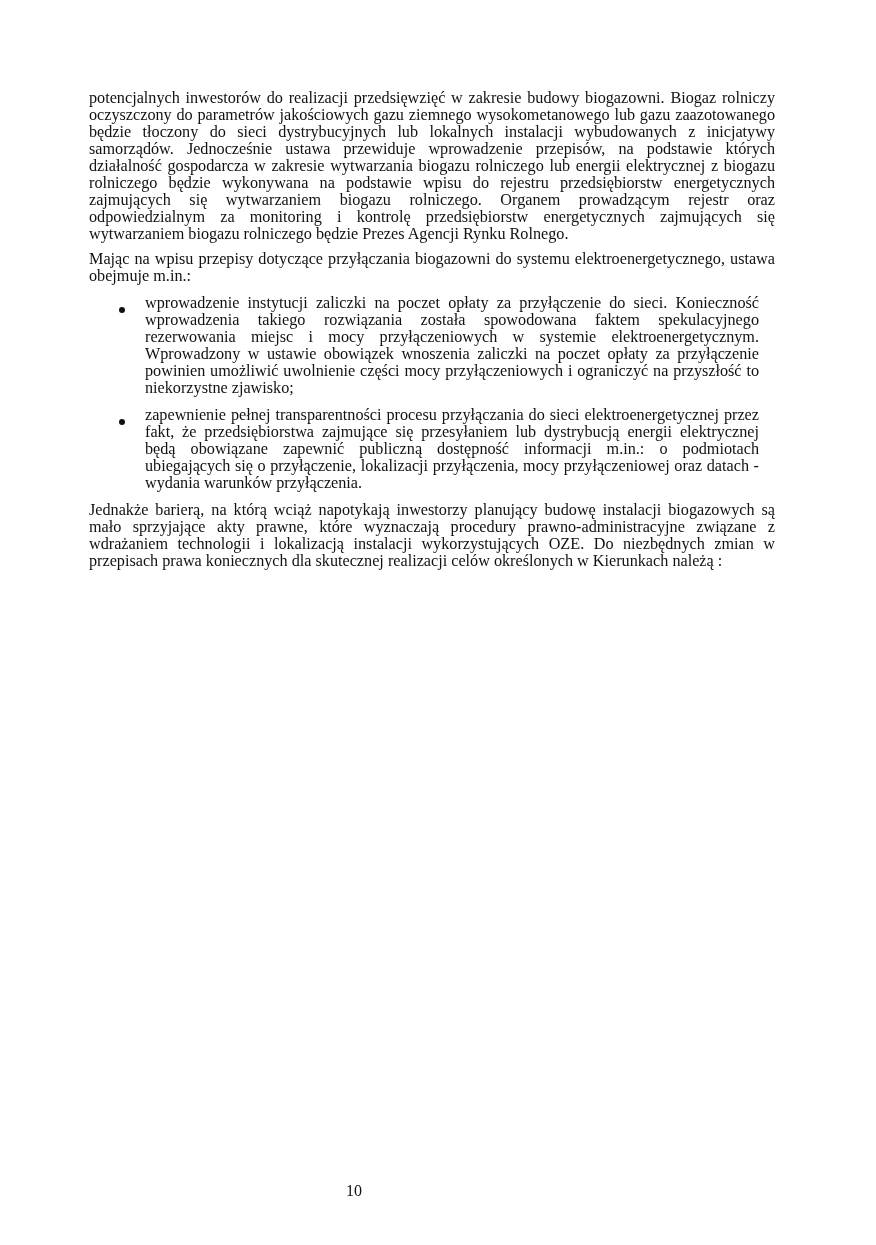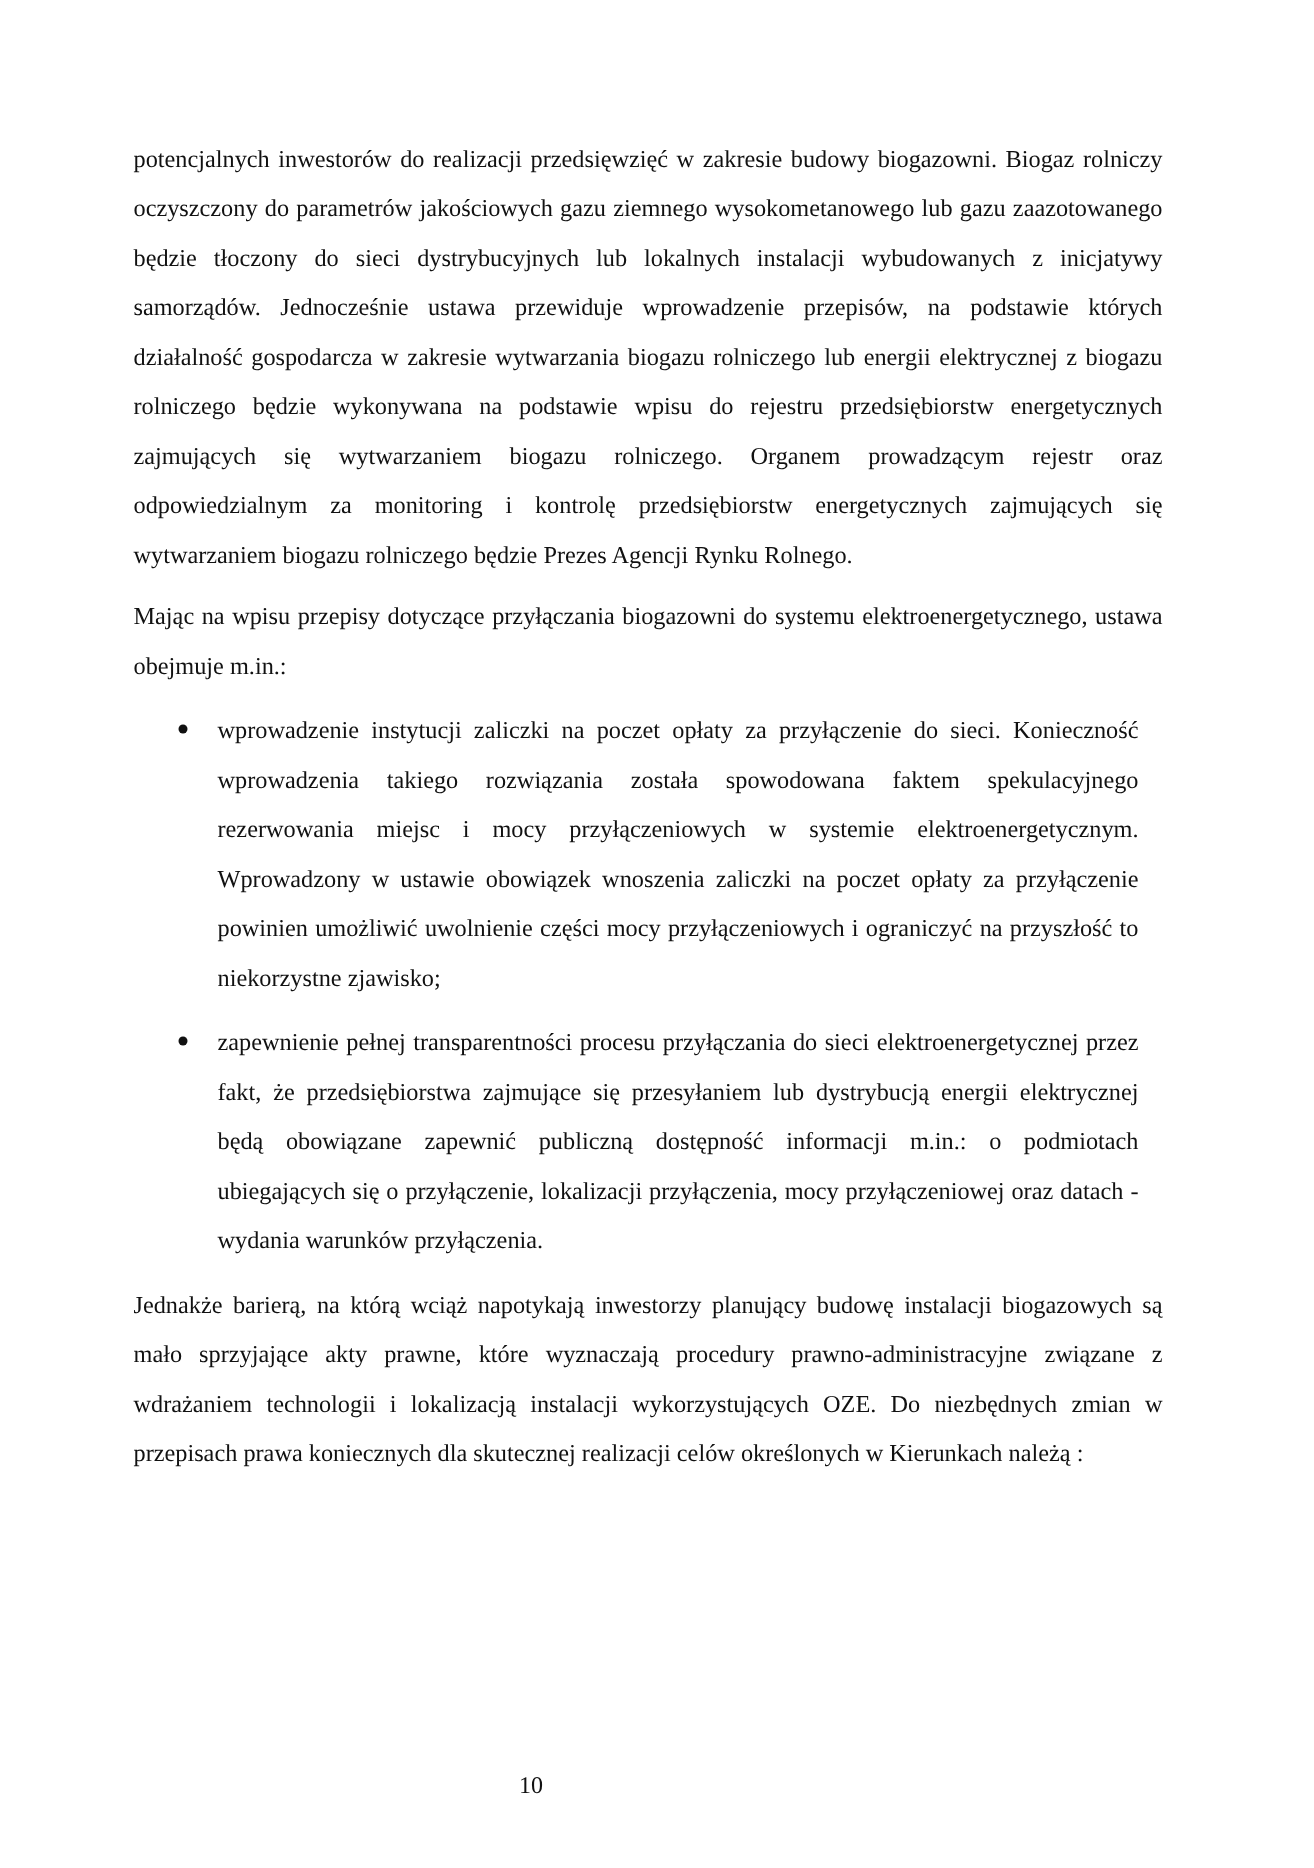--- a/index.html
+++ b/index.html
@@ -1,20 +1,20 @@
 <!DOCTYPE html>
 <html><head>
 <meta charset="utf-8">
 <style>
   html, body { margin: 0; padding: 0; background: #ffffff; }
   body { width: 876px; height: 1245px; position: relative; overflow: hidden; }
   .page {
     position: absolute; left: 89px; top: 90px; width: 686px;
     font-family: "Liberation Serif", "DejaVu Serif", serif;
-    font-size: 16.2px; line-height: 33px; color: #111;
+    font-size: 16.2px; line-height: 17px; color: #111;
   }
   p { margin: 0; text-align: justify; }
   .para-gap { margin-top: 8px; }
   ul.bullets { list-style: none; margin: 10px 16px 0 0; padding: 0; }
   ul.bullets li { position: relative; padding-left: 56px; text-align: justify; margin-bottom: 10px; }
   ul.bullets li .bullet {
     position: absolute; left: 30px; top: 12px; width: 6px; height: 6px; border-radius: 50%; background: #111;
   }
   .after-list { margin-top: 0; }
   .page-number {

